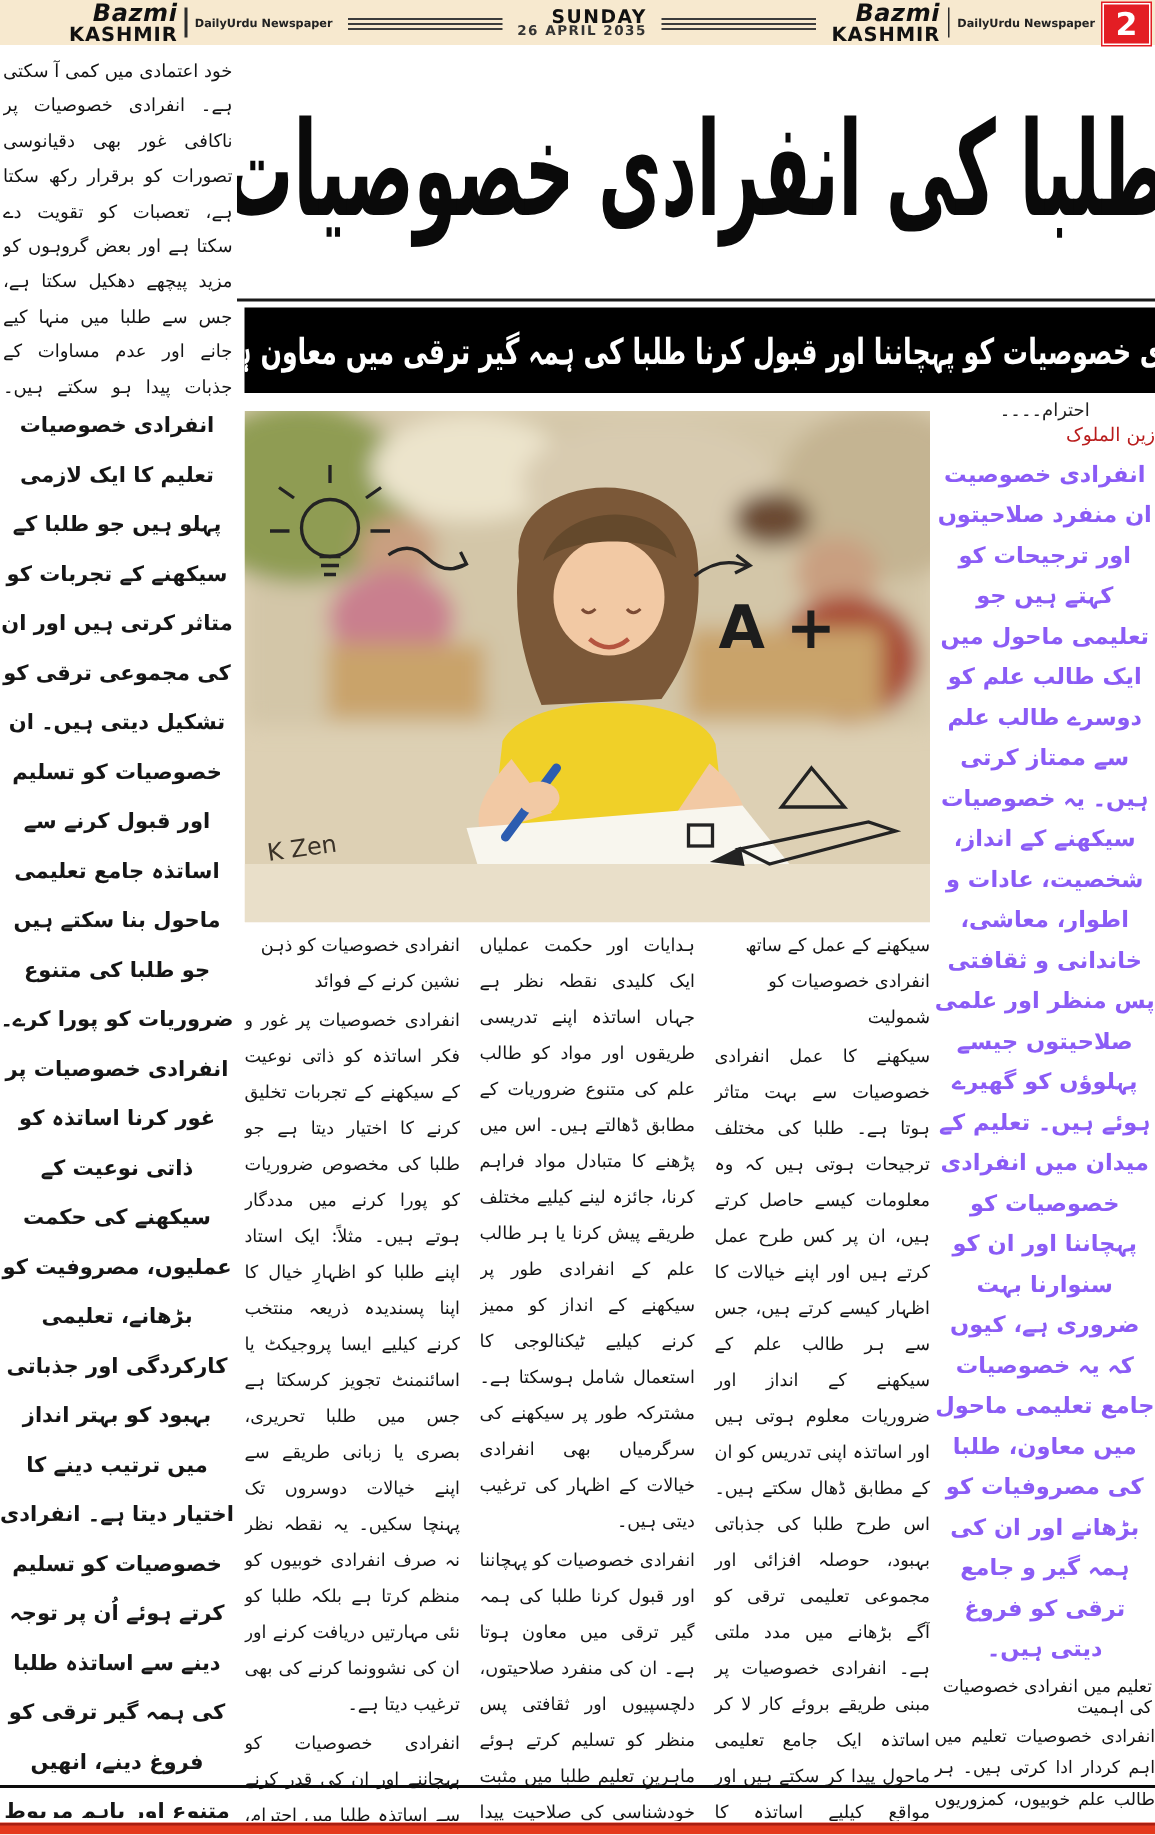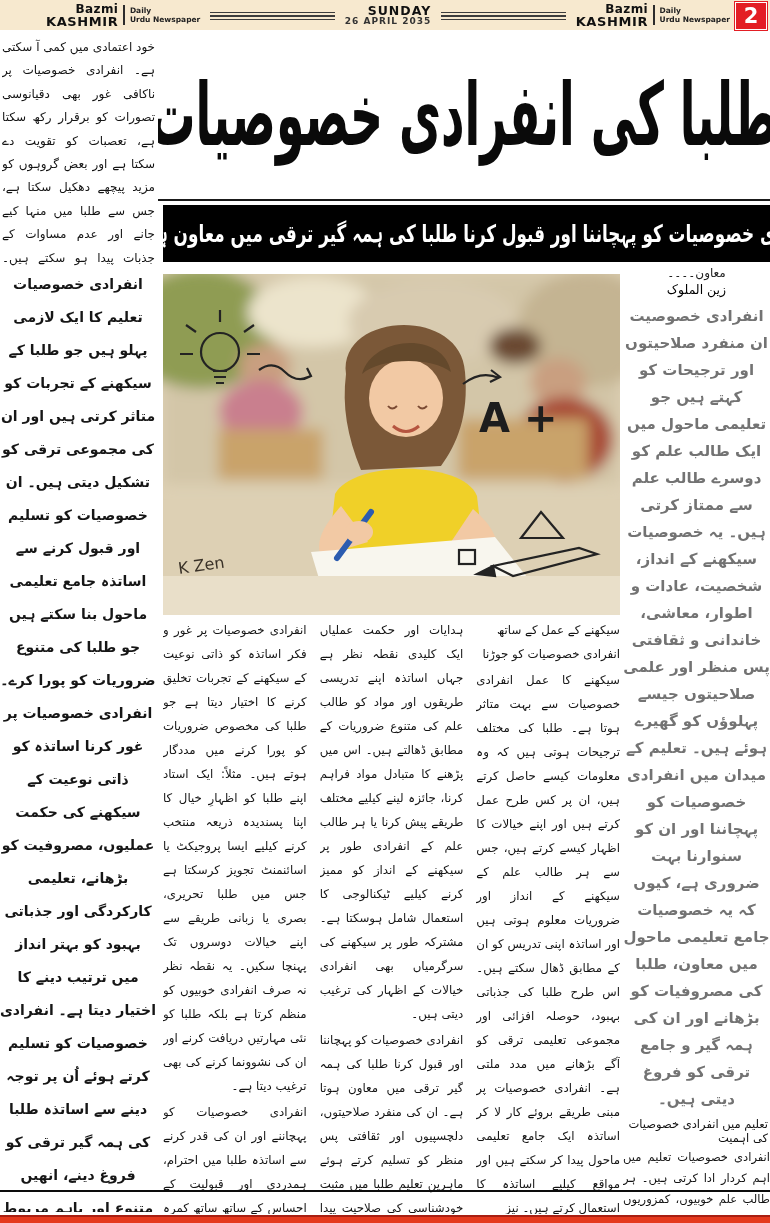--- a/index.html
+++ b/index.html
@@ -4,24 +4,24 @@
 <style>
   html,body{margin:0;padding:0;background:#ffffff;}
   .page{position:relative;width:770px;height:1223px;background:#ffffff;overflow:hidden;
         font-family:"DejaVu Sans", sans-serif;color:#111;}
 
   
   .masthead{position:absolute;top:0;left:0;right:0;height:30px;background:#f7e9cf;
             display:flex;align-items:center;gap:10px;padding:0 40px 0 46px;box-sizing:border-box;}
   .logo{display:flex;align-items:center;gap:5px;flex:0 0 auto;}
   .logo-name{display:flex;flex-direction:column;align-items:flex-end;line-height:1;}
-  .logo-name .l1{font-size:12px;font-weight:bold;letter-spacing:.4px;}
+  .logo-name .l1{font-size:16px;font-weight:bold;letter-spacing:.4px;font-style:italic;}
   .logo-name .l2{font-size:13px;font-weight:bold;letter-spacing:.6px;}
   .logo-sep{width:1.5px;height:20px;background:#2c2c2c;}
-  .logo-tag{display:flex;flex-direction:column;line-height:1.2;}
+  .logo-tag{display:flex;flex-direction:row;line-height:1.2;}
   .logo-tag span{font-size:7.5px;font-weight:bold;color:#222;}
   .deco{flex:1 1 auto;height:8px;margin-top:2px;
         background:repeating-linear-gradient(to bottom,#3c3c3c 0 1.3px,transparent 1.3px 3.4px);}
   .date-block{flex:0 0 auto;text-align:right;line-height:1.05;}
   .date-block .day{font-size:12.5px;font-weight:bold;letter-spacing:1px;}
   .date-block .date{font-size:9px;font-weight:bold;color:#333;letter-spacing:1px;}
   .page-badge{position:absolute;right:3px;top:2px;width:30px;height:26px;background:#e31e24;
               color:#fff;font-weight:bold;font-size:21px;display:flex;align-items:center;
               justify-content:center;border:1px solid #ffffff;box-shadow:0 0 0 1px #e31e24;}
 
@@ -38,22 +38,22 @@
   .subheadline span{color:#fff;font-size:24px;font-weight:bold;white-space:nowrap;
                     transform:scaleX(.70);transform-origin:center;}
 
   
   .left-bold-col{position:absolute;left:0;top:268px;width:156px;height:944px;direction:rtl;
                  font-weight:bold;font-size:14px;line-height:33px;text-align:center;
                  overflow:hidden;color:#161616;}
   .right-col{position:absolute;right:0;top:266px;width:147px;height:946px;direction:rtl;
              overflow:hidden;}
   .byline{font-size:12px;text-align:center;color:#222;}
-  .author{font-size:12.5px;text-align:center;margin:2px 0 6px;color:#000000;}
-  .right-lead{font-weight:bold;font-size:15px;line-height:27px;text-align:center;color:#737373;}
+  .author{font-size:12.5px;text-align:right;margin:2px 0 6px;color:#b91c1c;}
+  .right-lead{font-weight:bold;font-size:15px;line-height:27px;text-align:center;color:#8b5cf6;}
   .right-heading{font-size:11.5px;text-align:right;margin:4px 2px 2px;color:#111;}
   .right-body{font-size:11.5px;line-height:21px;text-align:justify;color:#141414;}
 
   .photo{position:absolute;left:163px;top:274px;width:457px;height:341px;overflow:hidden;}
 
   .mid-cols{position:absolute;left:163px;top:618px;width:457px;height:596px;display:flex;
             gap:13px;direction:rtl;overflow:hidden;}
   .mid-col{flex:1 1 0;direction:rtl;font-size:11.8px;line-height:24px;text-align:justify;
            overflow:hidden;color:#151515;}
   .mid-col p{margin:0 0 2px;}
@@ -164,37 +164,38 @@
         <rect x="296" y="276" width="16" height="14"></rect>
       </g>
       <text x="316" y="158" font-size="40" font-weight="bold" fill="#1d1d1d" font-family="DejaVu Sans, sans-serif">A +</text>
       <text x="16" y="300" font-size="16" fill="#3a3228" transform="rotate(-8 16 300)" font-family="DejaVu Sans, sans-serif">K Zen</text>
     </svg>
   </div>
 
   <div class="left-bold-col" lang="ur">انفرادی خصوصیات تعلیم کا ایک لازمی پہلو ہیں جو طلبا کے سیکھنے کے تجربات کو متاثر کرتی ہیں اور ان کی مجموعی ترقی کو تشکیل دیتی ہیں۔ ان خصوصیات کو تسلیم اور قبول کرنے سے اساتذہ جامع تعلیمی ماحول بنا سکتے ہیں جو طلبا کی متنوع ضروریات کو پورا کرے۔ انفرادی خصوصیات پر غور کرنا اساتذہ کو ذاتی نوعیت کے سیکھنے کی حکمت عملیوں، مصروفیت کو بڑھانے، تعلیمی کارکردگی اور جذباتی بہبود کو بہتر انداز میں ترتیب دینے کا اختیار دیتا ہے۔ انفرادی خصوصیات کو تسلیم کرتے ہوئے اُن پر توجہ دینے سے اساتذہ طلبا کی ہمہ گیر ترقی کو فروغ دینے، انھیں متنوع اور باہم مربوط دنیا میں کامیابی کیلیے تیار کرنے میں اہم کردار ادا کرسکتے ہیں۔</div>
 
   <aside class="right-col">
-    <div class="byline" lang="ur">معاون۔۔۔۔</div>
+    <div class="byline" lang="ur">احترام۔۔۔۔</div>
     <div class="author" lang="ur">زین الملوک</div>
     <div class="right-lead" lang="ur">انفرادی خصوصیت ان منفرد صلاحیتوں اور ترجیحات کو کہتے ہیں جو تعلیمی ماحول میں ایک طالب علم کو دوسرے طالب علم سے ممتاز کرتی ہیں۔ یہ خصوصیات سیکھنے کے انداز، شخصیت، عادات و اطوار، معاشی، خاندانی و ثقافتی پس منظر اور علمی صلاحیتوں جیسے پہلوؤں کو گھیرے ہوئے ہیں۔ تعلیم کے میدان میں انفرادی خصوصیات کو پہچاننا اور ان کو سنوارنا بہت ضروری ہے، کیوں کہ یہ خصوصیات جامع تعلیمی ماحول میں معاون، طلبا کی مصروفیات کو بڑھانے اور ان کی ہمہ گیر و جامع ترقی کو فروغ دیتی ہیں۔</div>
     <div class="right-heading" lang="ur">تعلیم میں انفرادی خصوصیات کی اہمیت</div>
     <div class="right-body" lang="ur">انفرادی خصوصیات تعلیم میں اہم کردار ادا کرتی ہیں۔ ہر طالب علم خوبیوں، کمزوریوں اور سیکھنے کے انداز کا ایک منفرد مرکب ہوتا ہے۔ ان خصوصیات کو تسلیم کرتے ہوئے اساتذہ طلبا کی متنوع ضروریات کو پورا کرنے اور ان کے سیکھنے کی صلاحیت کو بڑھانے کیلیے اپنے تدریسی طریقوں کو تیار کر سکتے ہیں۔ نیز</div>
   </aside>
 
   <div class="mid-cols">
     <div class="mid-col">
-      <p class="col-heading" lang="ur">سیکھنے کے عمل کے ساتھ انفرادی خصوصیات کو جوڑنا</p>
+      <p class="col-heading" lang="ur">سیکھنے کے عمل کے ساتھ انفرادی خصوصیات کو شمولیت</p>
       <p lang="ur">سیکھنے کا عمل انفرادی خصوصیات سے بہت متاثر ہوتا ہے۔ طلبا کی مختلف ترجیحات ہوتی ہیں کہ وہ معلومات کیسے حاصل کرتے ہیں، ان پر کس طرح عمل کرتے ہیں اور اپنے خیالات کا اظہار کیسے کرتے ہیں، جس سے ہر طالب علم کے سیکھنے کے انداز اور ضروریات معلوم ہوتی ہیں اور اساتذہ اپنی تدریس کو ان کے مطابق ڈھال سکتے ہیں۔ اس طرح طلبا کی جذباتی بہبود، حوصلہ افزائی اور مجموعی تعلیمی ترقی کو آگے بڑھانے میں مدد ملتی ہے۔ انفرادی خصوصیات پر مبنی طریقے بروئے کار لا کر اساتذہ ایک جامع تعلیمی ماحول پیدا کر سکتے ہیں اور مواقع کیلیے اساتذہ کا استعمال کرتے ہیں۔ نیز</p>
     </div>
     <div class="mid-col">
       <p lang="ur">ہدایات اور حکمت عملیاں ایک کلیدی نقطہ نظر ہے جہاں اساتذہ اپنے تدریسی طریقوں اور مواد کو طالب علم کی متنوع ضروریات کے مطابق ڈھالتے ہیں۔ اس میں پڑھنے کا متبادل مواد فراہم کرنا، جائزہ لینے کیلیے مختلف طریقے پیش کرنا یا ہر طالب علم کے انفرادی طور پر سیکھنے کے انداز کو ممیز کرنے کیلیے ٹیکنالوجی کا استعمال شامل ہوسکتا ہے۔ مشترکہ طور پر سیکھنے کی سرگرمیاں بھی انفرادی خیالات کے اظہار کی ترغیب دیتی ہیں۔</p>
       <p lang="ur">انفرادی خصوصیات کو پہچاننا اور قبول کرنا طلبا کی ہمہ گیر ترقی میں معاون ہوتا ہے۔ ان کی منفرد صلاحیتوں، دلچسپیوں اور ثقافتی پس منظر کو تسلیم کرتے ہوئے ماہرینِ تعلیم طلبا میں مثبت خودشناسی کی صلاحیت پیدا کرنے اور دوسروں کے ساتھ تعلق کے احساس کو فروغ دے سکتے ہیں، جس سے ہر بچے کی حوصلہ افزائی اور مجموعی تعلیمی ترقی کو قدر ملتی ہے۔ یہ ماحول طلبا کو تدریس کی متفرق ضروریات طے کرنے کیلیے تیار کرے گا۔</p>
     </div>
     <div class="mid-col">
+      <p class="col-heading" lang="ur">انفرادی خصوصیات کو ذہن نشین کرنے کے فوائد</p>
       <p lang="ur">انفرادی خصوصیات پر غور و فکر اساتذہ کو ذاتی نوعیت کے سیکھنے کے تجربات تخلیق کرنے کا اختیار دیتا ہے جو طلبا کی مخصوص ضروریات کو پورا کرنے میں مددگار ہوتے ہیں۔ مثلاً: ایک استاد اپنے طلبا کو اظہارِ خیال کا اپنا پسندیدہ ذریعہ منتخب کرنے کیلیے ایسا پروجیکٹ یا اسائنمنٹ تجویز کرسکتا ہے جس میں طلبا تحریری، بصری یا زبانی طریقے سے اپنے خیالات دوسروں تک پہنچا سکیں۔ یہ نقطہ نظر نہ صرف انفرادی خوبیوں کو منظم کرتا ہے بلکہ طلبا کو نئی مہارتیں دریافت کرنے اور ان کی نشوونما کرنے کی بھی ترغیب دیتا ہے۔</p>
       <p lang="ur">انفرادی خصوصیات کو پہچاننے اور ان کی قدر کرنے سے اساتذہ طلبا میں احترام، ہمدردی اور قبولیت کے احساس کے ساتھ ساتھ کمرہ جماعت کے مثبت ماحول کو بھی فروغ دیتے ہیں۔ تدریس اور سیکھنے کے عمل پر توجہ نہ دینا ناکامی کا باعث بن سکتا ہے۔ جن طلبا کی ضروریات پوری نہیں ہوتیں وہ گروہ اور مختلف سرگرمیوں میں منقطع محسوس کرتے ہیں اور اپنے تعلیمی سفر میں جدوجہد کرسکتے ہیں اور ان کی</p>
     </div>
   </div>
 
   <div class="footer-rule"></div>
   <div class="bottom-bar"></div>
 
 </div>
 

